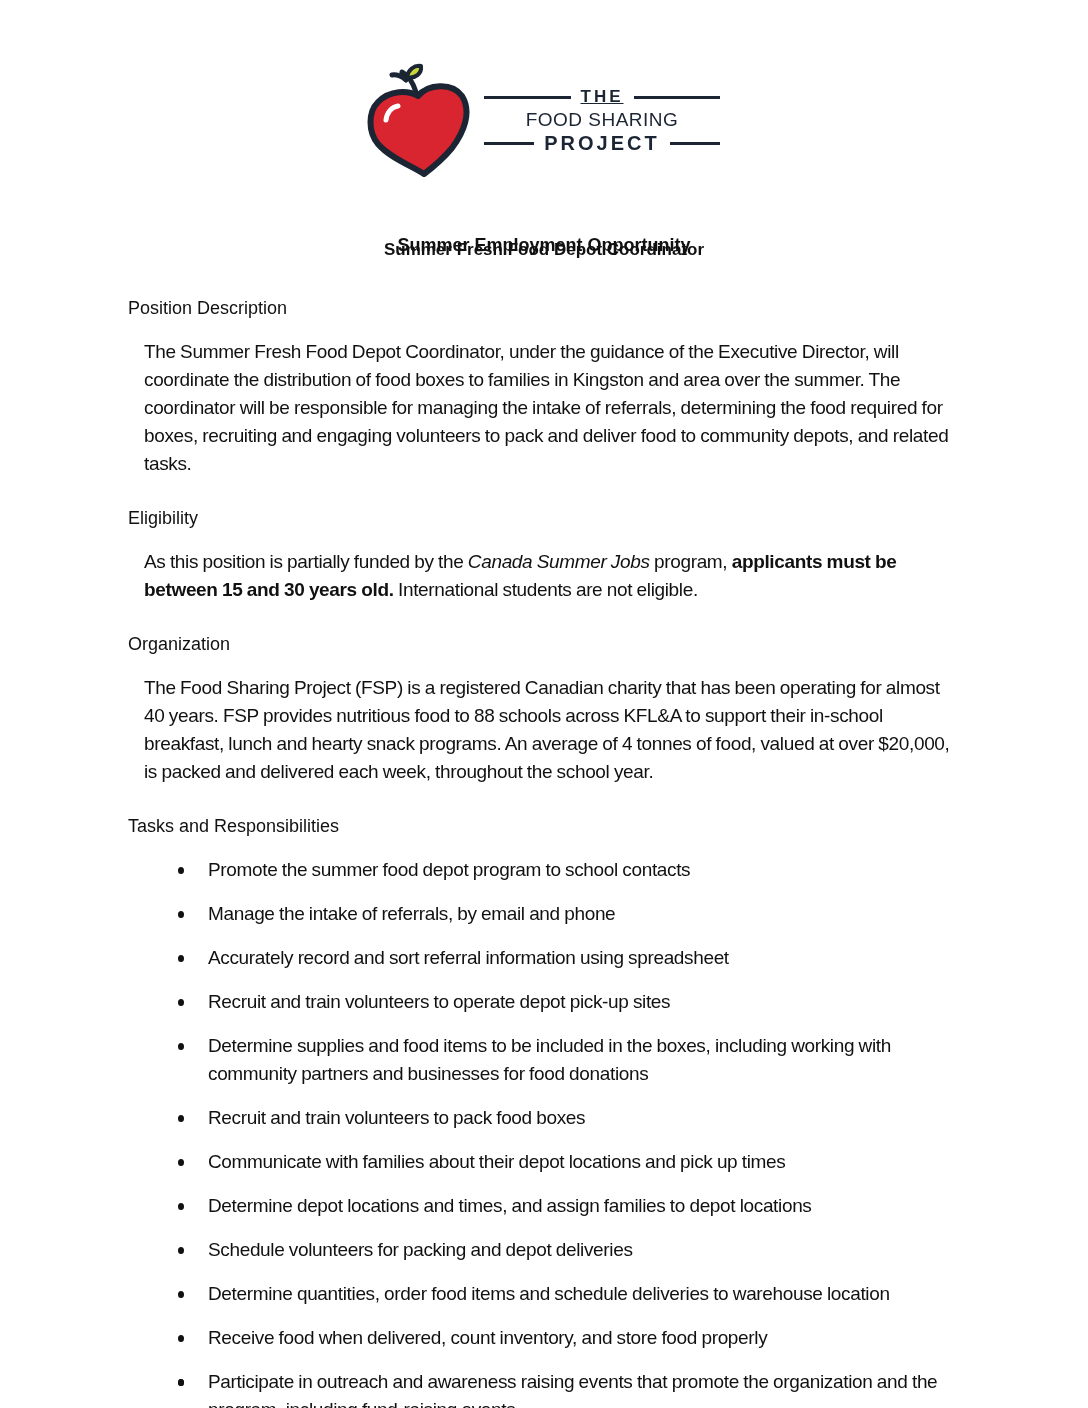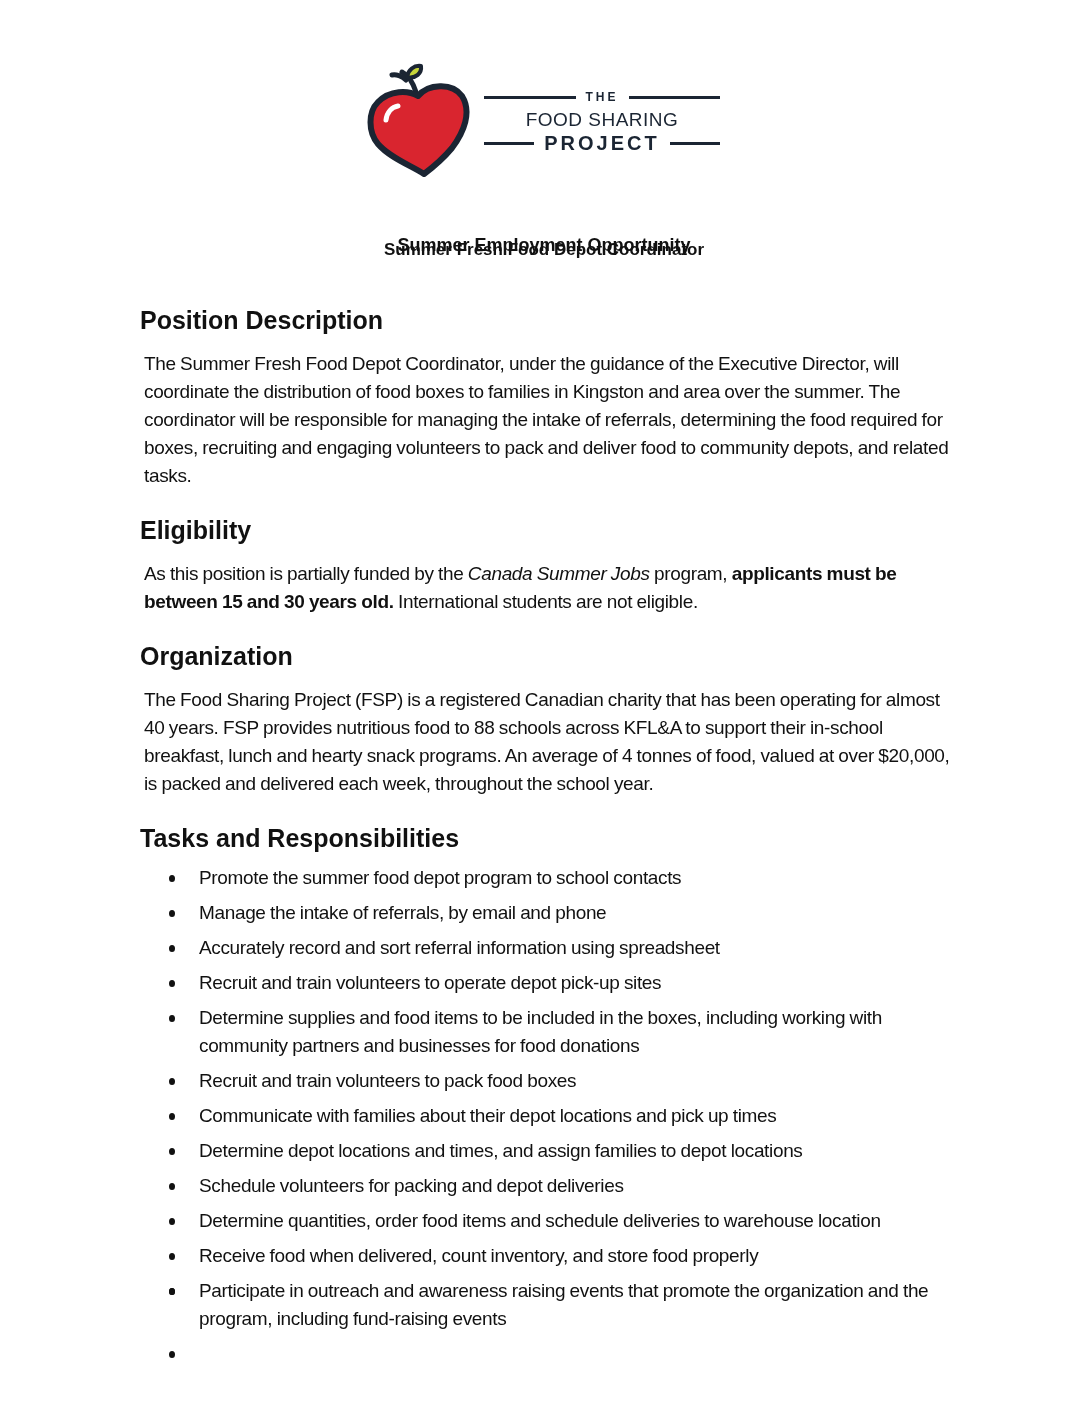--- a/index.html
+++ b/index.html
@@ -11,44 +11,44 @@
     .logo {
       position: absolute; left: 366px; top: 62px; width: 360px; height: 116px;
     }
     .logo svg.apple { position: absolute; left: 0; top: 0; width: 106px; height: 116px; }
     .logo .wordmark {
       position: absolute; left: 118px; top: 26px; width: 236px; height: 70px;
       color: #1b2533; text-align: center;
     }
     .wm-row { display: flex; align-items: center; justify-content: center; }
     .wm-line { flex: 1; height: 3px; background: #1b2533; }
-    .wm-the { font-weight: bold; font-size: 12px; letter-spacing: 3px; padding: 0 10px; line-height: 18px; }
+    .wm-the { font-weight: bold; font-size: 17px; letter-spacing: 3px; padding: 0 10px; line-height: 18px; text-decoration: underline; }
     .wm-main { font-weight: normal; font-size: 19px; letter-spacing: 0.5px; line-height: 28px; white-space: nowrap; }
     .wm-proj { font-weight: bold; font-size: 20px; letter-spacing: 3px; padding: 0 10px; line-height: 18px; }
 
     .subtitle {
       position: absolute; left: 0; width: 1088px; top: 204px; text-align: center;
       font-weight: bold; font-size: 18px; line-height: 24px; margin-top: 29px;
     }
     .title {
       position: absolute; left: 0; width: 1088px; top: 234px; text-align: center;
       font-weight: bold; font-size: 17px; line-height: 32px;
     }
     .content {
       position: absolute; left: 128px; top: 294px; width: 840px;
       font-size: 19px; line-height: 28px;
     }
     .section { margin-bottom: 26px; }
     .section h2 {
-      font-size: 25px; font-weight: bold; margin: 12px; line-height: 28px;
+      font-size: 18px; font-weight: normal; margin: 0; line-height: 28px;
     }
     .section p { margin: 16px; letter-spacing: -0.35px; word-spacing: -0.5px; }
     .tasks { list-style: none; margin: 0; padding: 0; }
     .tasks li {
-      position: relative; padding-left: 64px; margin: 7px; line-height: 28px;
+      position: relative; padding-left: 64px; margin: 16px; line-height: 28px;
       margin-bottom: 1.6px; letter-spacing: -0.35px; word-spacing: -0.5px;
     }
     .tasks li .bullet {
       position: absolute; left: 34px; top: 11px; width: 6px; height: 7px;
       background: #111; border-radius: 50%;
     }
   </style>
 </head>
 <body>
 

